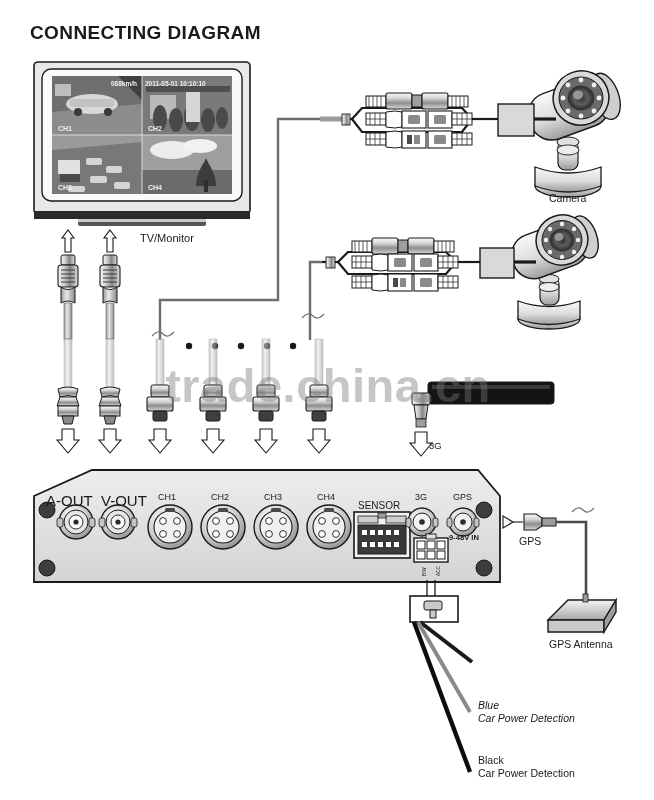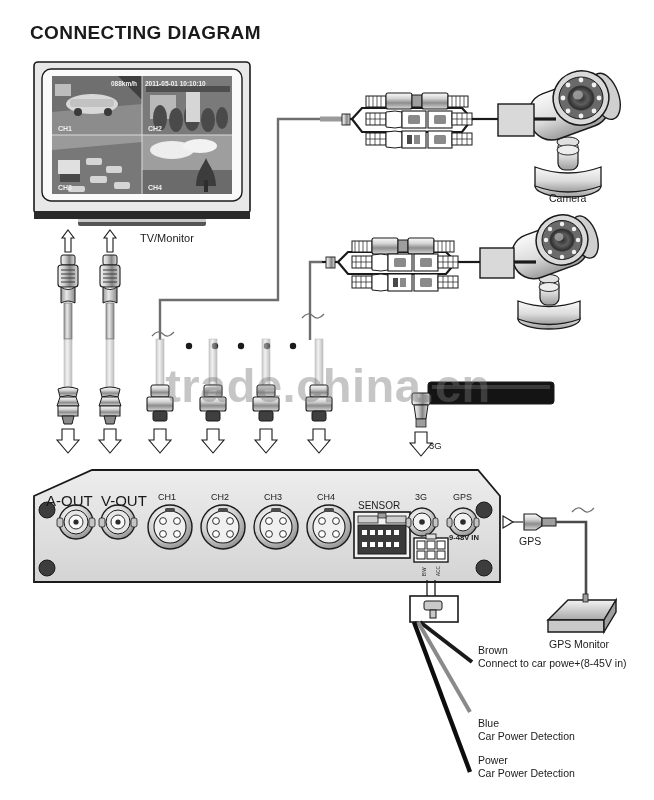--- a/index.html
+++ b/index.html
@@ -11,21 +11,21 @@
        color:#1a1a1a;white-space:nowrap;}
   #title{left:30px;top:22px;font-size:19px;font-weight:bold;letter-spacing:.4px;}
   #tvlabel{left:140px;top:232px;font-size:11px;}
   #camlabel1{left:549px;top:192px;font-size:10.5px;}
   #label3g{left:429px;top:440px;font-size:9.5px;}
   #gpslabel{left:519px;top:535px;font-size:10.5px;}
   #gpsantlabel{left:549px;top:638px;font-size:10.5px;}
   #pwrlabel{left:449px;top:533px;font-size:7.6px;font-weight:bold;}
   .wire-l{position:absolute;font-size:10.5px;line-height:12.6px;}
   #w-brown{left:478px;top:644px;}
-  #w-blue{left:478px;top:717px;}
+  #w-blue{left:478px;top:699px;font-style:italic;}
   #w-black{left:478px;top:754px;}
   .wm{position:absolute;left:58px;top:358px;width:540px;
       font-size:47px;font-weight:bold;color:rgba(120,120,120,.42);
       letter-spacing:.5px;font-family:"Liberation Sans",sans-serif;
       pointer-events:none;text-align:center;}
 </style>
 </head>
 <body>
 
 <div class="stage">
@@ -589,33 +589,29 @@
 
     <path d="M414 622 L470 772" fill="none" stroke="#0d0d0d" stroke-width="4.4"></path>
   </g>
 </svg>
 
 <div class="lbl" id="title">CONNECTING DIAGRAM</div>
 <div class="lbl" id="tvlabel">TV/Monitor</div>
 <div class="lbl" id="camlabel1">Camera</div>
 <div class="lbl" id="label3g">3G</div>
 <div class="lbl" id="gpslabel">GPS</div>
-<div class="lbl" id="gpsantlabel">GPS Monitor</div>
+<div class="lbl" id="gpsantlabel">GPS Antenna</div>
 <div class="lbl" id="pwrlabel">9-48V IN</div>
 
-<div class="lbl wire-l" id="w-brown">
-  <div>Brown</div>
-  <div>Connect to car powe+(8-45V in)</div>
-</div>
 <div class="lbl wire-l" id="w-blue">
   <div>Blue</div>
   <div>Car Power Detection</div>
 </div>
 <div class="lbl wire-l" id="w-black">
-  <div>Power</div>
+  <div>Black</div>
   <div>Car Power Detection</div>
 </div>
 
 <div class="lbl" style="left:46px;top:492px;font-size:15px;">A-OUT</div>
 <div class="lbl" style="left:101px;top:492px;font-size:15px;">V-OUT</div>
 <div class="lbl" style="left:158px;top:492px;font-size:9px;">CH1</div>
 <div class="lbl" style="left:211px;top:492px;font-size:9px;">CH2</div>
 <div class="lbl" style="left:264px;top:492px;font-size:9px;">CH3</div>
 <div class="lbl" style="left:317px;top:492px;font-size:9px;">CH4</div>
 <div class="lbl" style="left:358px;top:500px;font-size:10px;">SENSOR</div>

